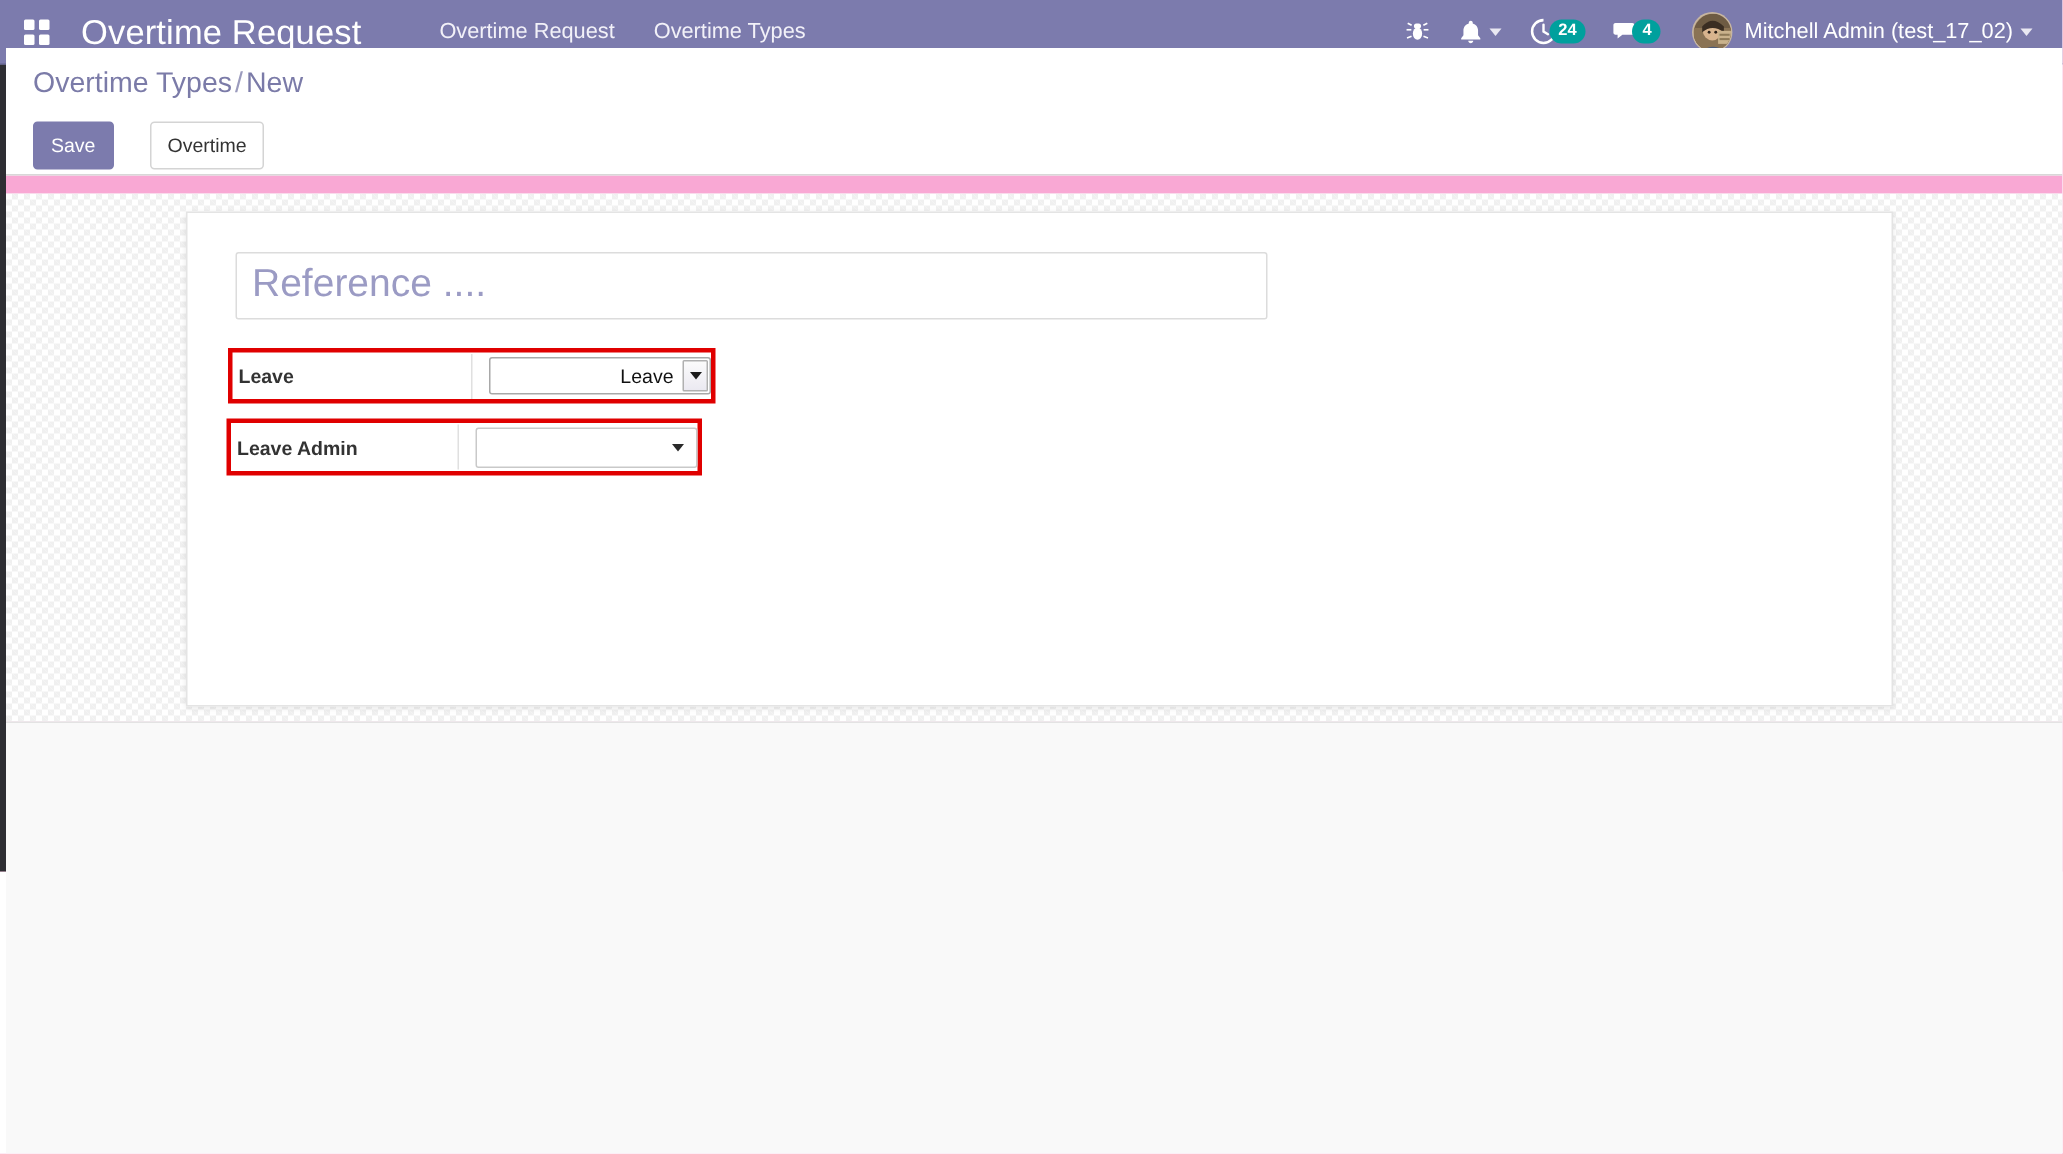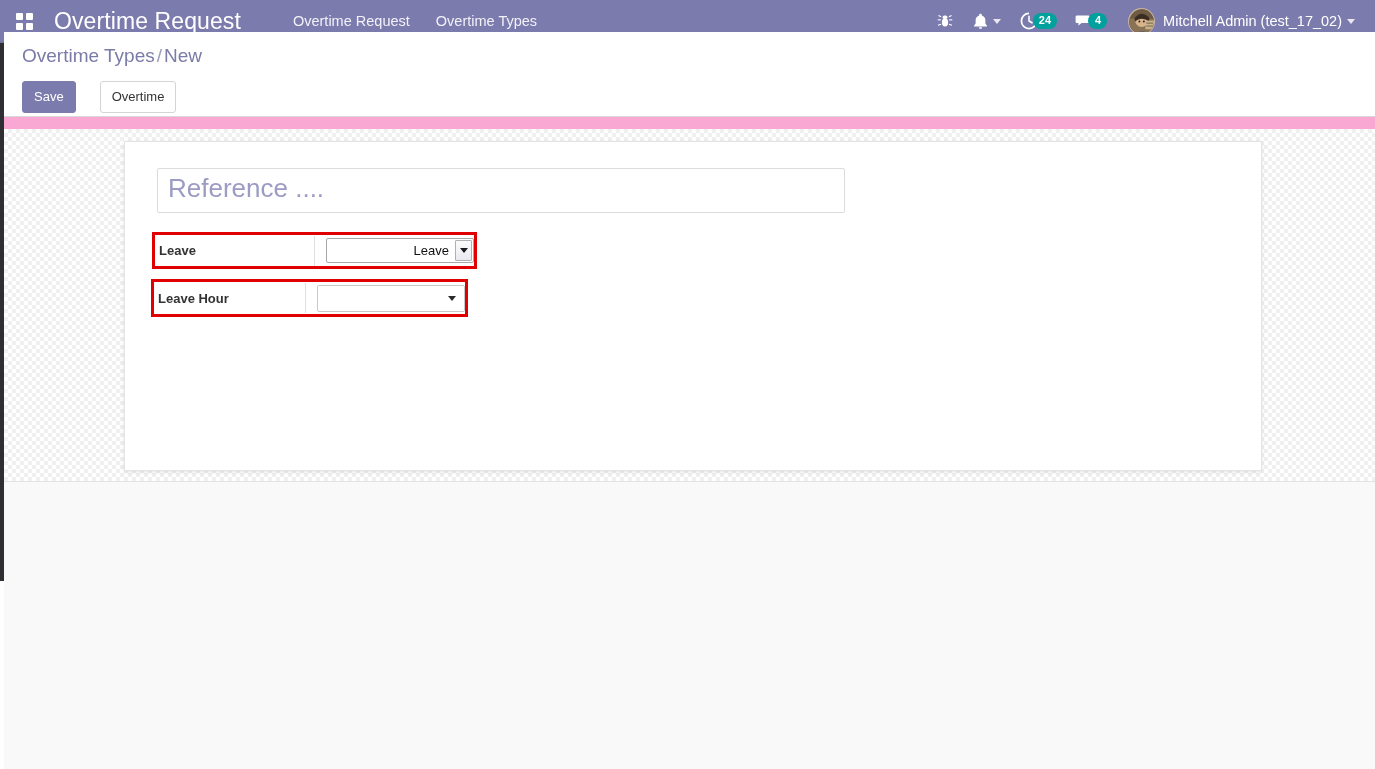--- a/index.html
+++ b/index.html
@@ -285,21 +285,21 @@
             <option>Leave</option>
           </select>
           <span class="sel-btn">
               <span class="tri"></span>
             </span>
         </span>
       </div>
 
 
       <div class="field-row hl-box" style="left:26px; top:137px; width:317px; height:38px; padding-left:4px;">
-        <span class="fld-label" style="width:160px;">Leave Hour</span>
+        <span class="fld-label" style="width:160px;">Leave Admin</span>
         <span class="vline"></span>
         <span class="sel-wrap" style="margin-left:11px;">
           <select class="sel" style="width:148px; height:27px; border-color:#c9c9c9;">
             <option></option>
           </select>
           <span class="sel-plain-caret"></span>
         </span>
       </div>
 
     </div>

